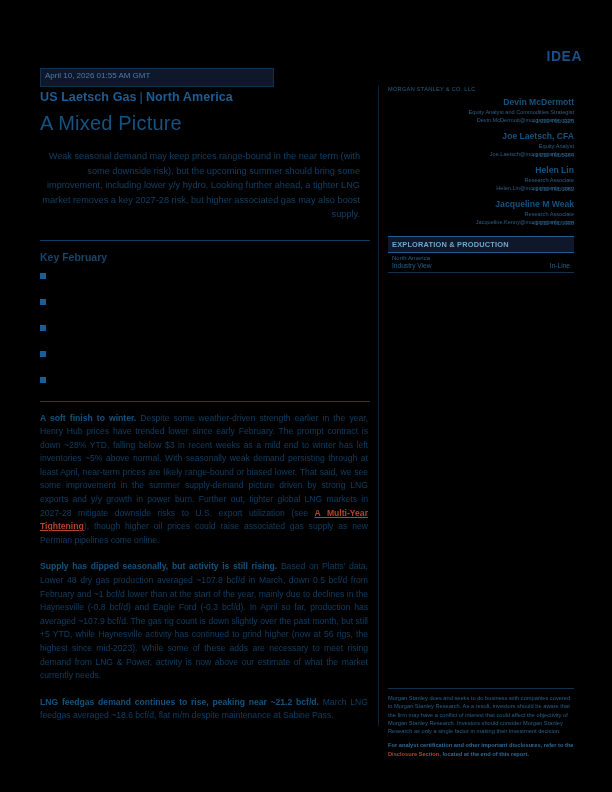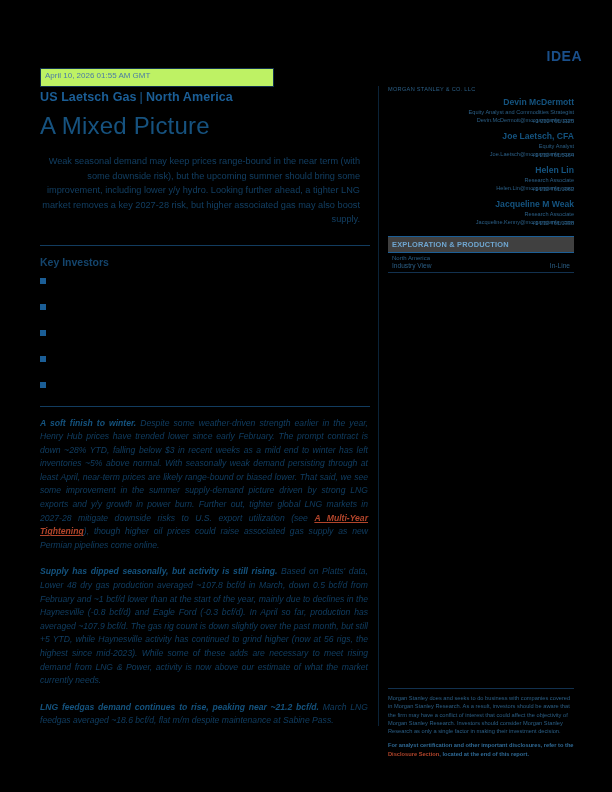--- a/index.html
+++ b/index.html
@@ -33,21 +33,21 @@
     letter-spacing: 0.5px;
   }
   
   .datebar {
     position: absolute;
     left: 40px;
     top: 56px;
     width: 232px;
     height: 17px;
     border: 1px solid #12314f;
-    background: #bef264;
+    background: #0f172a;
   }
   .datebar span {
     display: block;
     padding: 2px 0 0 4px;
     font-size: 8px;
     color: #4c7ba6;
   }
   
   .left-col {
     position: absolute;
@@ -61,21 +61,21 @@
     color: #1b5e96;
     margin: 0 0 4px 0;
     letter-spacing: 0.1px;
   }
   .kicker .sep {
     color: #1b5e96;
     font-weight: normal;
     padding: 0 3px;
   }
   .headline {
-    font-size: 24px;
+    font-size: 20px;
     font-weight: normal;
     color: #16527f;
     margin: 8px 0 14px 0;
     letter-spacing: 0.2px;
   }
   .summary {
     font-size: 9.2px;
     line-height: 14.5px;
     color: #123f63;
     margin: 0 0 18px 0;
@@ -118,21 +118,20 @@
     margin: 10px 0 10px 0;
     width: 330px;
   }
   .body-block {
     font-size: 8.6px;
     line-height: 13.6px;
     color: #103d61;
     margin: 0 0 13px 0;
     width: 328px;
     text-align: justify;
-    font-style: italic;
   }
   .body-block b {
     color: #14537f;
   }
   .inline-link {
     color: #b3452b;
     font-weight: bold;
   }
   
   .right-col {
@@ -170,21 +169,21 @@
   }
   .analyst .phone {
     position: absolute;
     right: 0;
     bottom: 0;
     font-size: 5.6px;
     color: #2b5f86;
   }
   .sector-bar {
     margin-top: 10px;
-    background: #404040;
+    background: #0f172a;
     border-top: 1px solid #1b5e96;
     border-bottom: 1px solid #1b5e96;
     padding: 3px 4px;
     font-size: 7.4px;
     font-weight: bold;
     color: #6fa6d0;
     letter-spacing: 0.2px;
   }
   .sector-sub {
     font-size: 6px;
@@ -254,21 +253,21 @@
     <div class="kicker">
       <span>US Laetsch Gas</span><span class="sep">|</span><span>North America</span>
     </div>
 
     <h1 class="headline">A Mixed Picture</h1>
 
     <p class="summary">Weak seasonal demand may keep prices range-bound in the near term (with some downside risk), but the upcoming summer should bring some improvement, including lower y/y hydro. Looking further ahead, a tighter LNG market removes a key 2027-28 risk, but higher associated gas may also boost supply.</p>
 
     <hr class="hr-rule">
 
-    <div class="takeaways-title">Key Investors</div>
+    <div class="takeaways-title">Key February</div>
     <ul class="takeaways">
       <li></li>
       <li></li>
       <li></li>
       <li></li>
       <li></li>
     </ul>
 
     <hr class="hr-rule">
 

